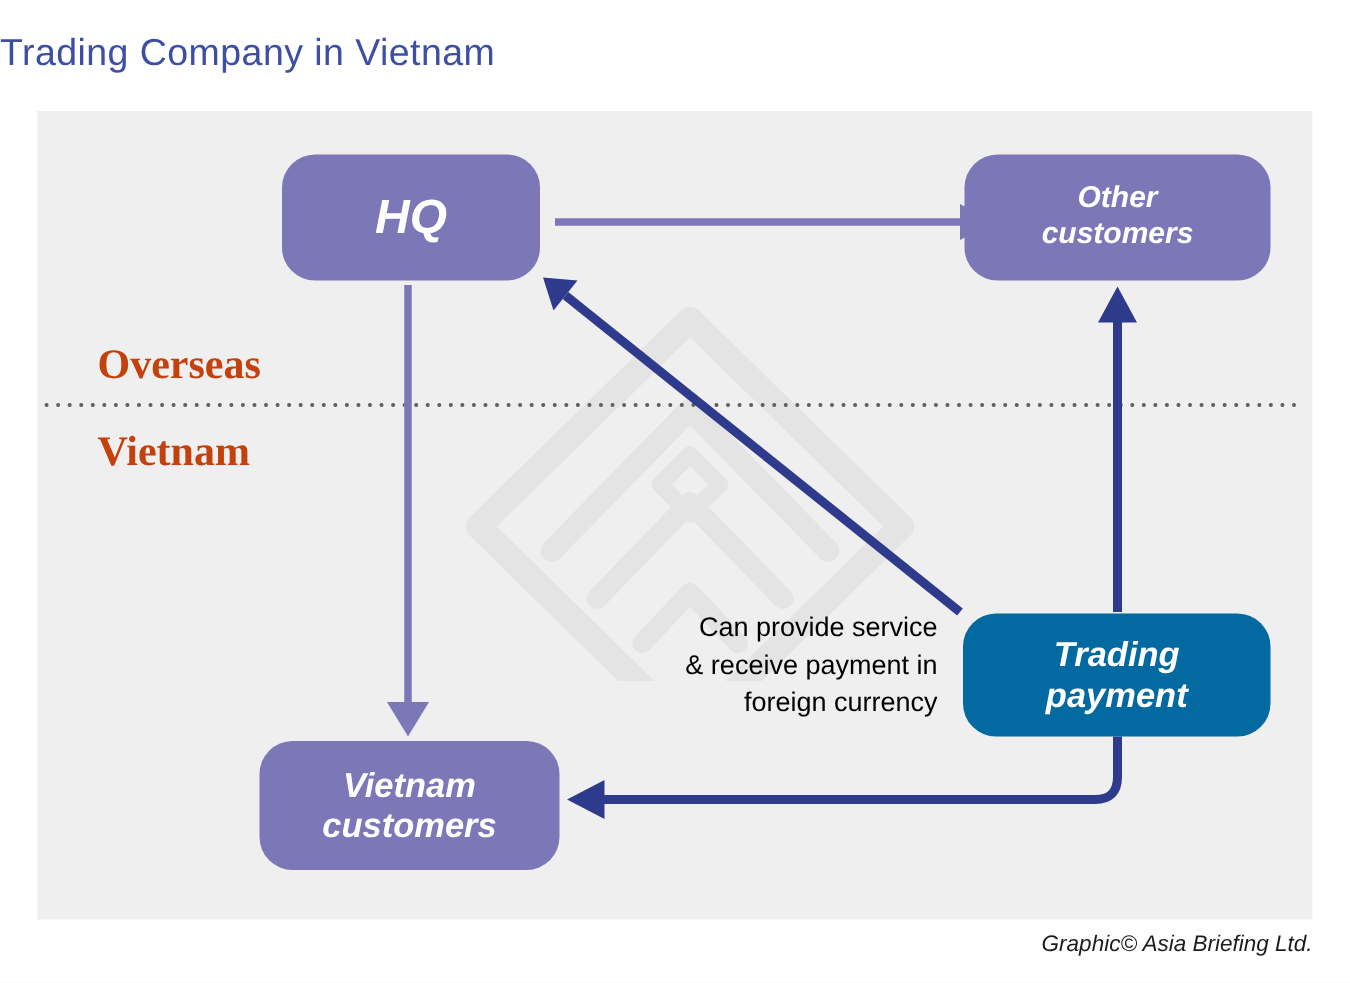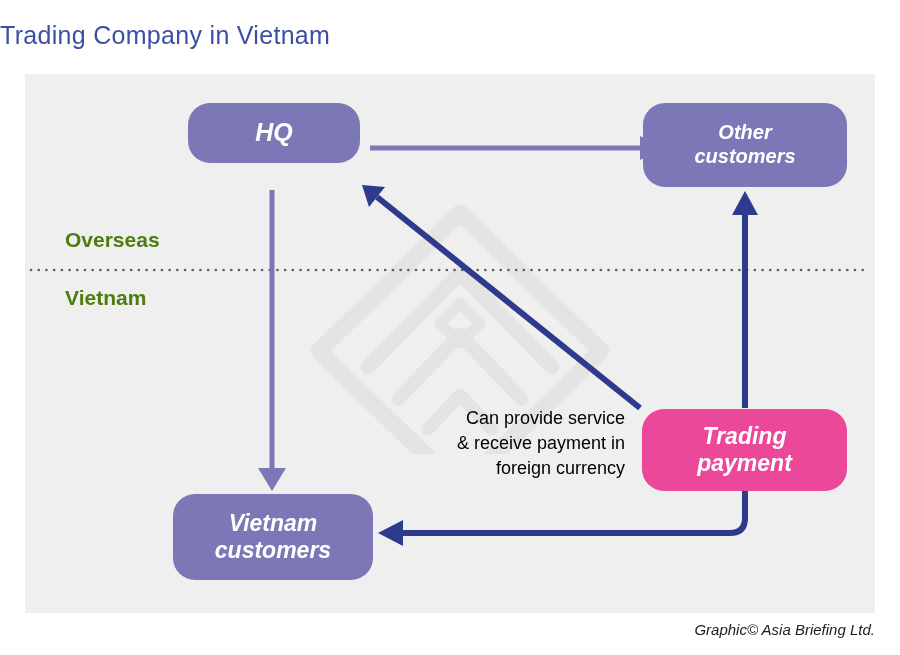--- a/index.html
+++ b/index.html
@@ -23,29 +23,29 @@
   .watermark { position: absolute; left: 280px; top: 125px; width: 310px; height: 255px; }
 
   .arrows { position: absolute; left: 0; top: 0; width: 850px; height: 539px; }
 
   .node {
     position: absolute; display: flex; align-items: center; justify-content: center;
     border-radius: 22px; color: #ffffff; font-weight: 700; font-style: italic;
     text-align: center; line-height: 1.18;
   }
   .node.purple { background: #7c77b7; }
-  .node.darkblue { background: #ec4899; }
+  .node.darkblue { background: #0369a1; }
 
-  .node-hq { left: 163px; top: 29px; width: 172px; height: 60px; font-size: 25px; }
+  .node-hq { left: 163px; top: 29px; width: 172px; height: 84px; font-size: 32px; }
   .node-other { left: 618px; top: 29px; width: 204px; height: 84px; font-size: 20px; }
   .node-trading { left: 617px; top: 335px; width: 205px; height: 82px; font-size: 23px; }
   .node-vncust { left: 148px; top: 420px; width: 200px; height: 86px; font-size: 23px; }
 
   .zone-label {
-    position: absolute; left: 40px; font-size: 21px; font-weight: 700; color: #4d7c0f;
+    position: absolute; left: 40px; font-size: 28px; font-weight: 700; color: #c2410c; font-family: Liberation Serif, serif;
   }
   .zone-overseas { top: 154px; }
   .zone-vietnam { top: 212px; }
 
   .note {
     position: absolute; right: 250px; top: 332px; width: 260px;
     text-align: right; font-size: 18px; line-height: 25px; color: #000000;
   }
 
   .credit {

